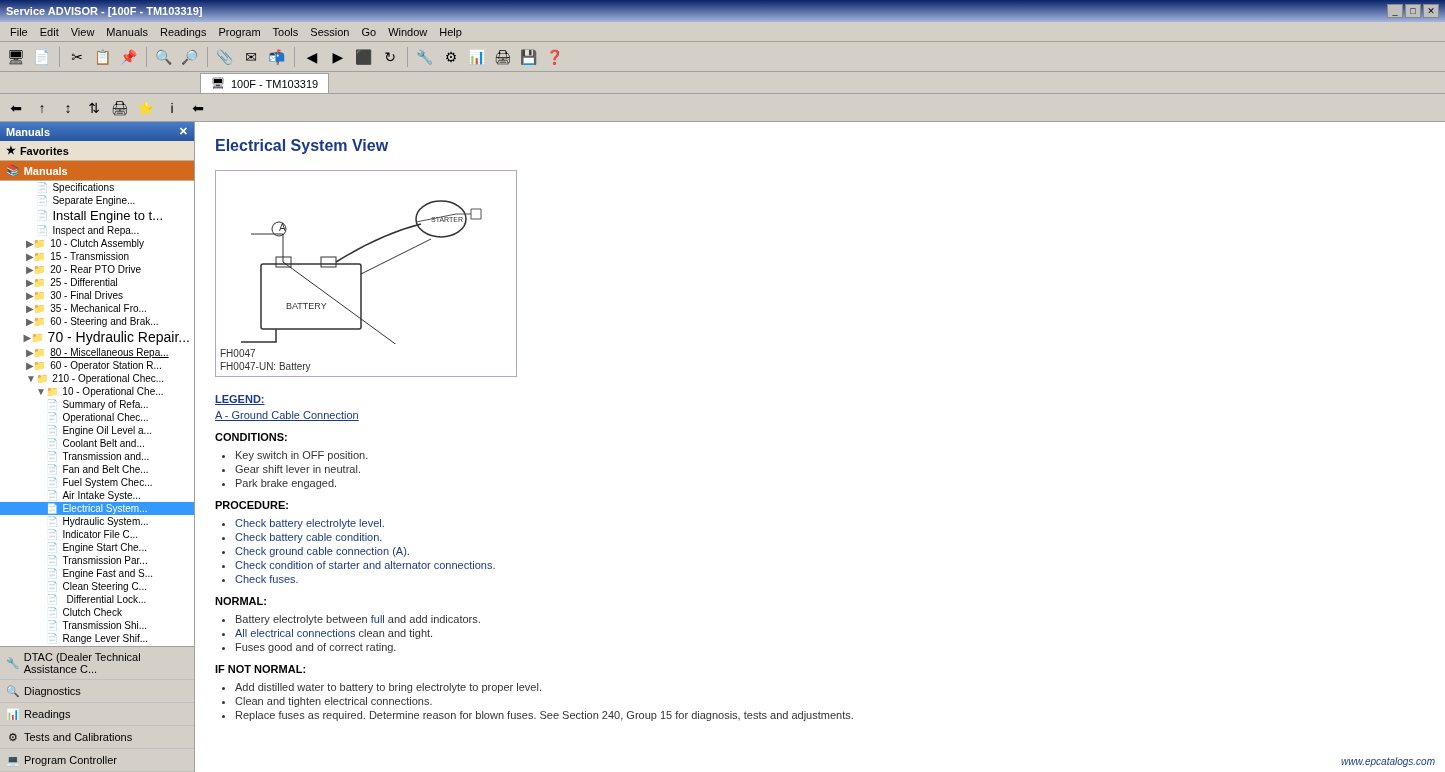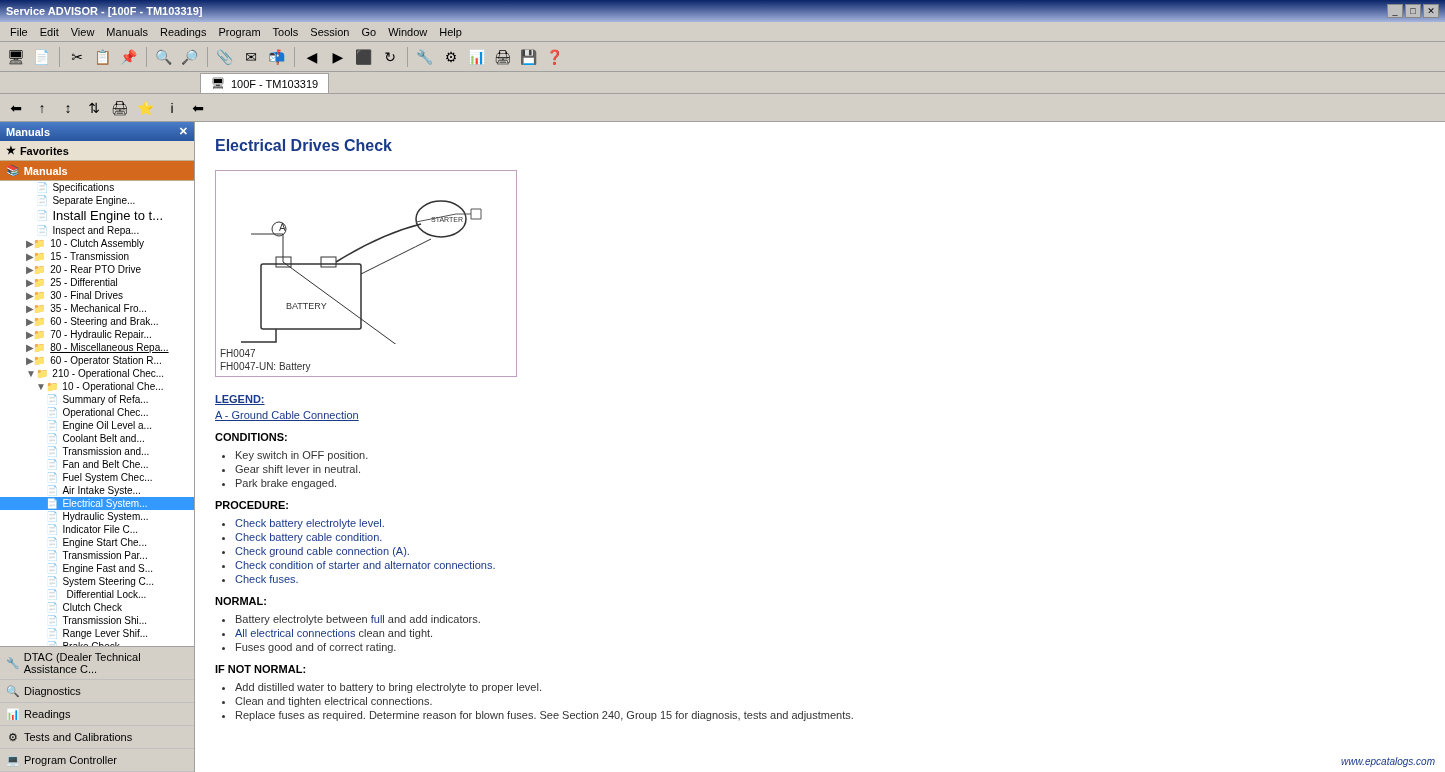--- a/index.html
+++ b/index.html
@@ -374,21 +374,21 @@
           <span style="font-size: 10px; margin-left: 2px;">35 - Mechanical Fro...</span>
         </div>
         <div class="tree-item">
           <span class="indent" style="width: 20px; display: inline-block;"></span>
           <span class="tree-icon" style="font-size: 10px;">▶📁</span>
           <span style="font-size: 10px; margin-left: 2px;">60 - Steering and Brak...</span>
         </div>
         <div class="tree-item">
           <span class="indent" style="width: 20px; display: inline-block;"></span>
           <span class="tree-icon" style="font-size: 10px;">▶📁</span>
-          <span style="font-size: 10px; margin-left: 2px;">70 - Hydraulic Repair...</span>
+          <span style="font-size: 14px; margin-left: 2px;">70 - Hydraulic Repair...</span>
         </div>
         <div class="tree-item">
           <span class="indent" style="width: 20px; display: inline-block;"></span>
           <span class="tree-icon" style="font-size: 10px;">▶📁</span>
           <span style="font-size: 10px; margin-left: 2px; text-decoration: underline;">80 - Miscellaneous Repa...</span>
         </div>
         <div class="tree-item">
           <span class="indent" style="width: 20px; display: inline-block;"></span>
           <span class="tree-icon" style="font-size: 10px;">▶📁</span>
           <span style="font-size: 10px; margin-left: 2px;">60 - Operator Station R...</span>
@@ -469,21 +469,21 @@
           <span style="font-size: 10px; margin-left: 2px;">Transmission Par...</span>
         </div>
         <div class="tree-item">
           <span class="indent" style="width: 40px; display: inline-block;"></span>
           <span class="tree-icon" style="font-size: 10px;">📄</span>
           <span style="font-size: 10px; margin-left: 2px;">Engine Fast and S...</span>
         </div>
         <div class="tree-item">
           <span class="indent" style="width: 40px; display: inline-block;"></span>
           <span class="tree-icon" style="font-size: 10px;">📄</span>
-          <span style="font-size: 10px; margin-left: 2px;">System Steering C...</span>
+          <span style="font-size: 10px; margin-left: 2px;">Clean Steering C...</span>
         </div>
         <div class="tree-item">
           <span class="indent" style="width: 40px; display: inline-block;"></span>
           <span class="tree-icon" style="font-size: 10px;">📄</span>
           <span style="font-size: 10px; margin-left: 6px; text-align: center;">Differential Lock...</span>
         </div>
         <div class="tree-item">
           <span class="indent" style="width: 40px; display: inline-block;"></span>
           <span class="tree-icon" style="font-size: 10px;">📄</span>
           <span style="font-size: 10px; margin-left: 2px;">Clutch Check</span>
@@ -523,21 +523,21 @@
         <span>Tests and Calibrations</span>
       </div>
       <div class="bottom-nav-item">
         <span class="bottom-nav-icon">💻</span>
         <span>Program Controller</span>
       </div>
     </div>
   </div>
 
   <div class="content-area">
-    <h2 class="content-title">Electrical Drives Check</h2>
+    <h2 class="content-title">Electrical System View</h2>
 
     <div>
       <div class="diagram-box">
         <div class="diagram-img">
 
           <svg width="290" height="170" viewBox="0 0 290 170">
 
             <rect x="40" y="90" width="100" height="65" fill="none" stroke="#333" stroke-width="1.5" rx="2"></rect>
             <text x="65" y="135" font-size="9" fill="#333">BATTERY</text>
 

